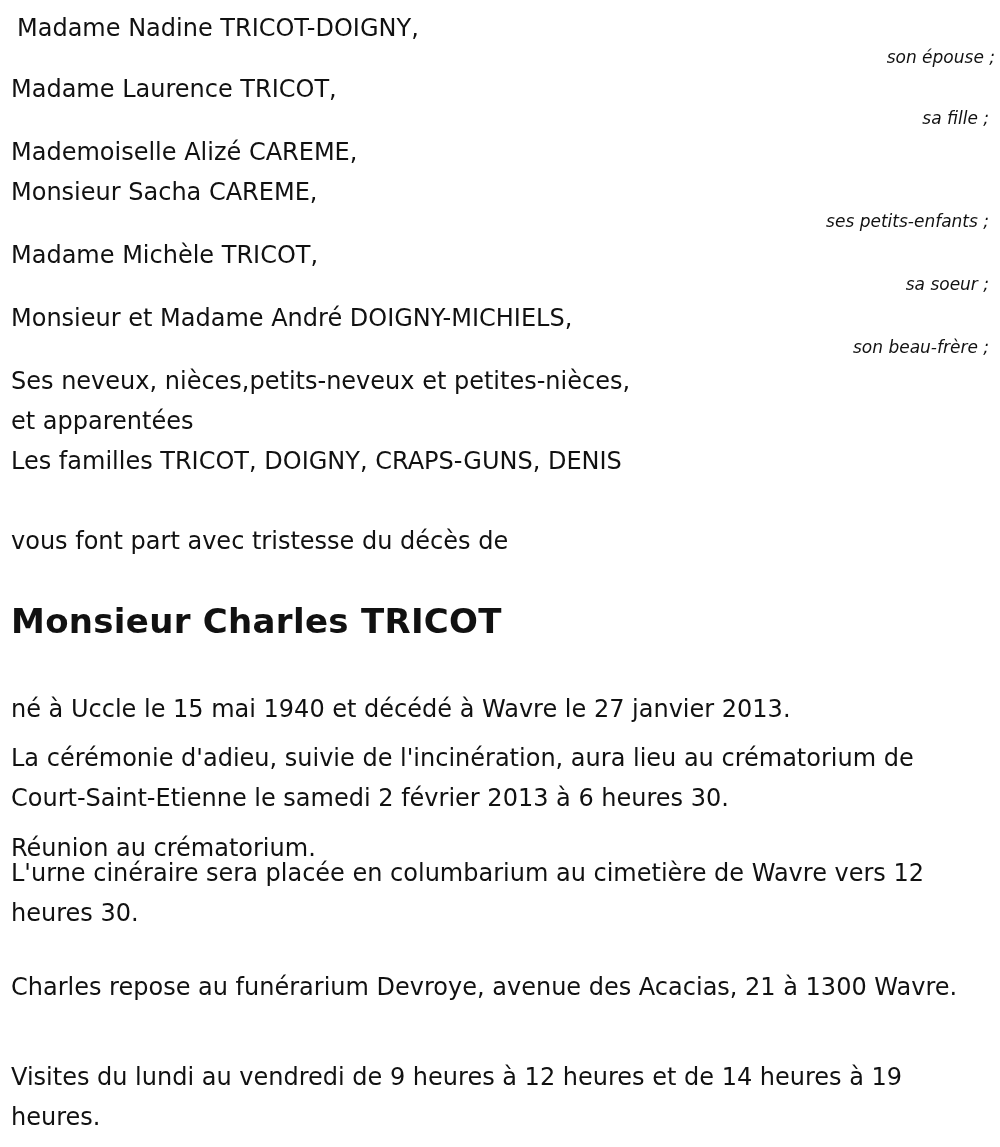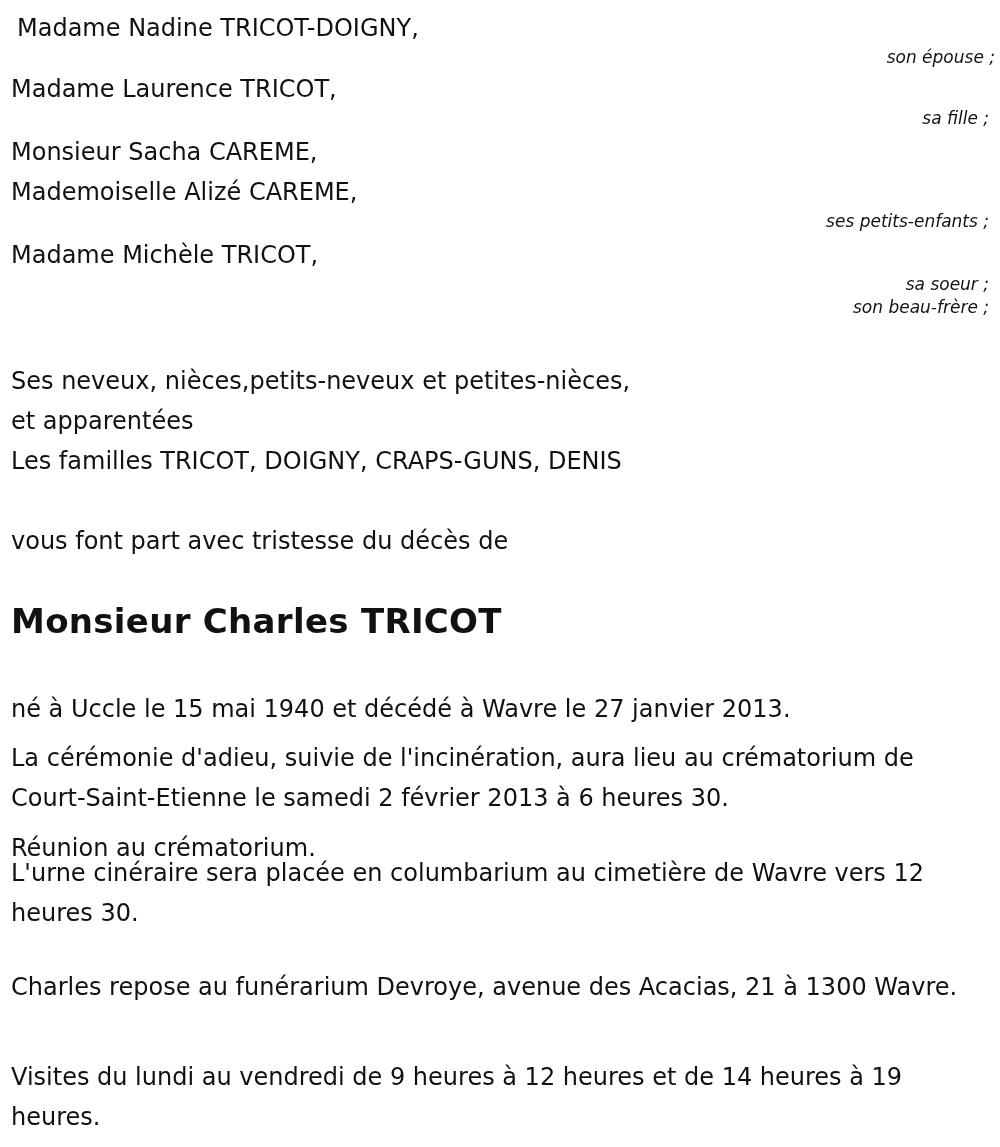--- a/index.html
+++ b/index.html
@@ -64,31 +64,32 @@
     <span class="line">Madame Nadine TRICOT-DOIGNY,</span>
     <span class="relation" style="margin-top:-3px;">son épouse ;</span>
   </div>
 
   <div class="group" style="position:absolute; top:69px; left:0; width:978px;">
     <span class="line">Madame Laurence TRICOT,</span>
     <span class="relation" style="margin-top:-3px;">sa fille ;</span>
   </div>
 
   <div class="group" style="position:absolute; top:132px; left:0; width:978px;">
+    <span class="line">Mademoiselle Alizé CAREME,</span>
     <span class="line">Monsieur Sacha CAREME,</span>
-    <span class="line">Mademoiselle Alizé CAREME,</span>
     <span class="relation" style="margin-top:-3px;">ses petits-enfants ;</span>
   </div>
 
   <div class="group" style="position:absolute; top:235px; left:0; width:978px;">
     <span class="line">Madame Michèle TRICOT,</span>
     <span class="relation" style="margin-top:-3px;">sa soeur ;</span>
   </div>
 
   <div class="group" style="position:absolute; top:298px; left:0; width:978px;">
+    <span class="line">Monsieur et Madame André DOIGNY-MICHIELS,</span>
     <span class="relation" style="margin-top:-3px;">son beau-frère ;</span>
   </div>
 
   <div class="group" style="position:absolute; top:361px; left:0; width:978px;">
     <span class="line">Ses neveux, nièces,petits-neveux et petites-nièces,</span>
     <span class="line">et apparentées</span>
     <span class="line">Les familles TRICOT, DOIGNY, CRAPS-GUNS, DENIS</span>
   </div>
 
   <div class="para" style="top:521px;">vous font part avec tristesse du décès de</div>

